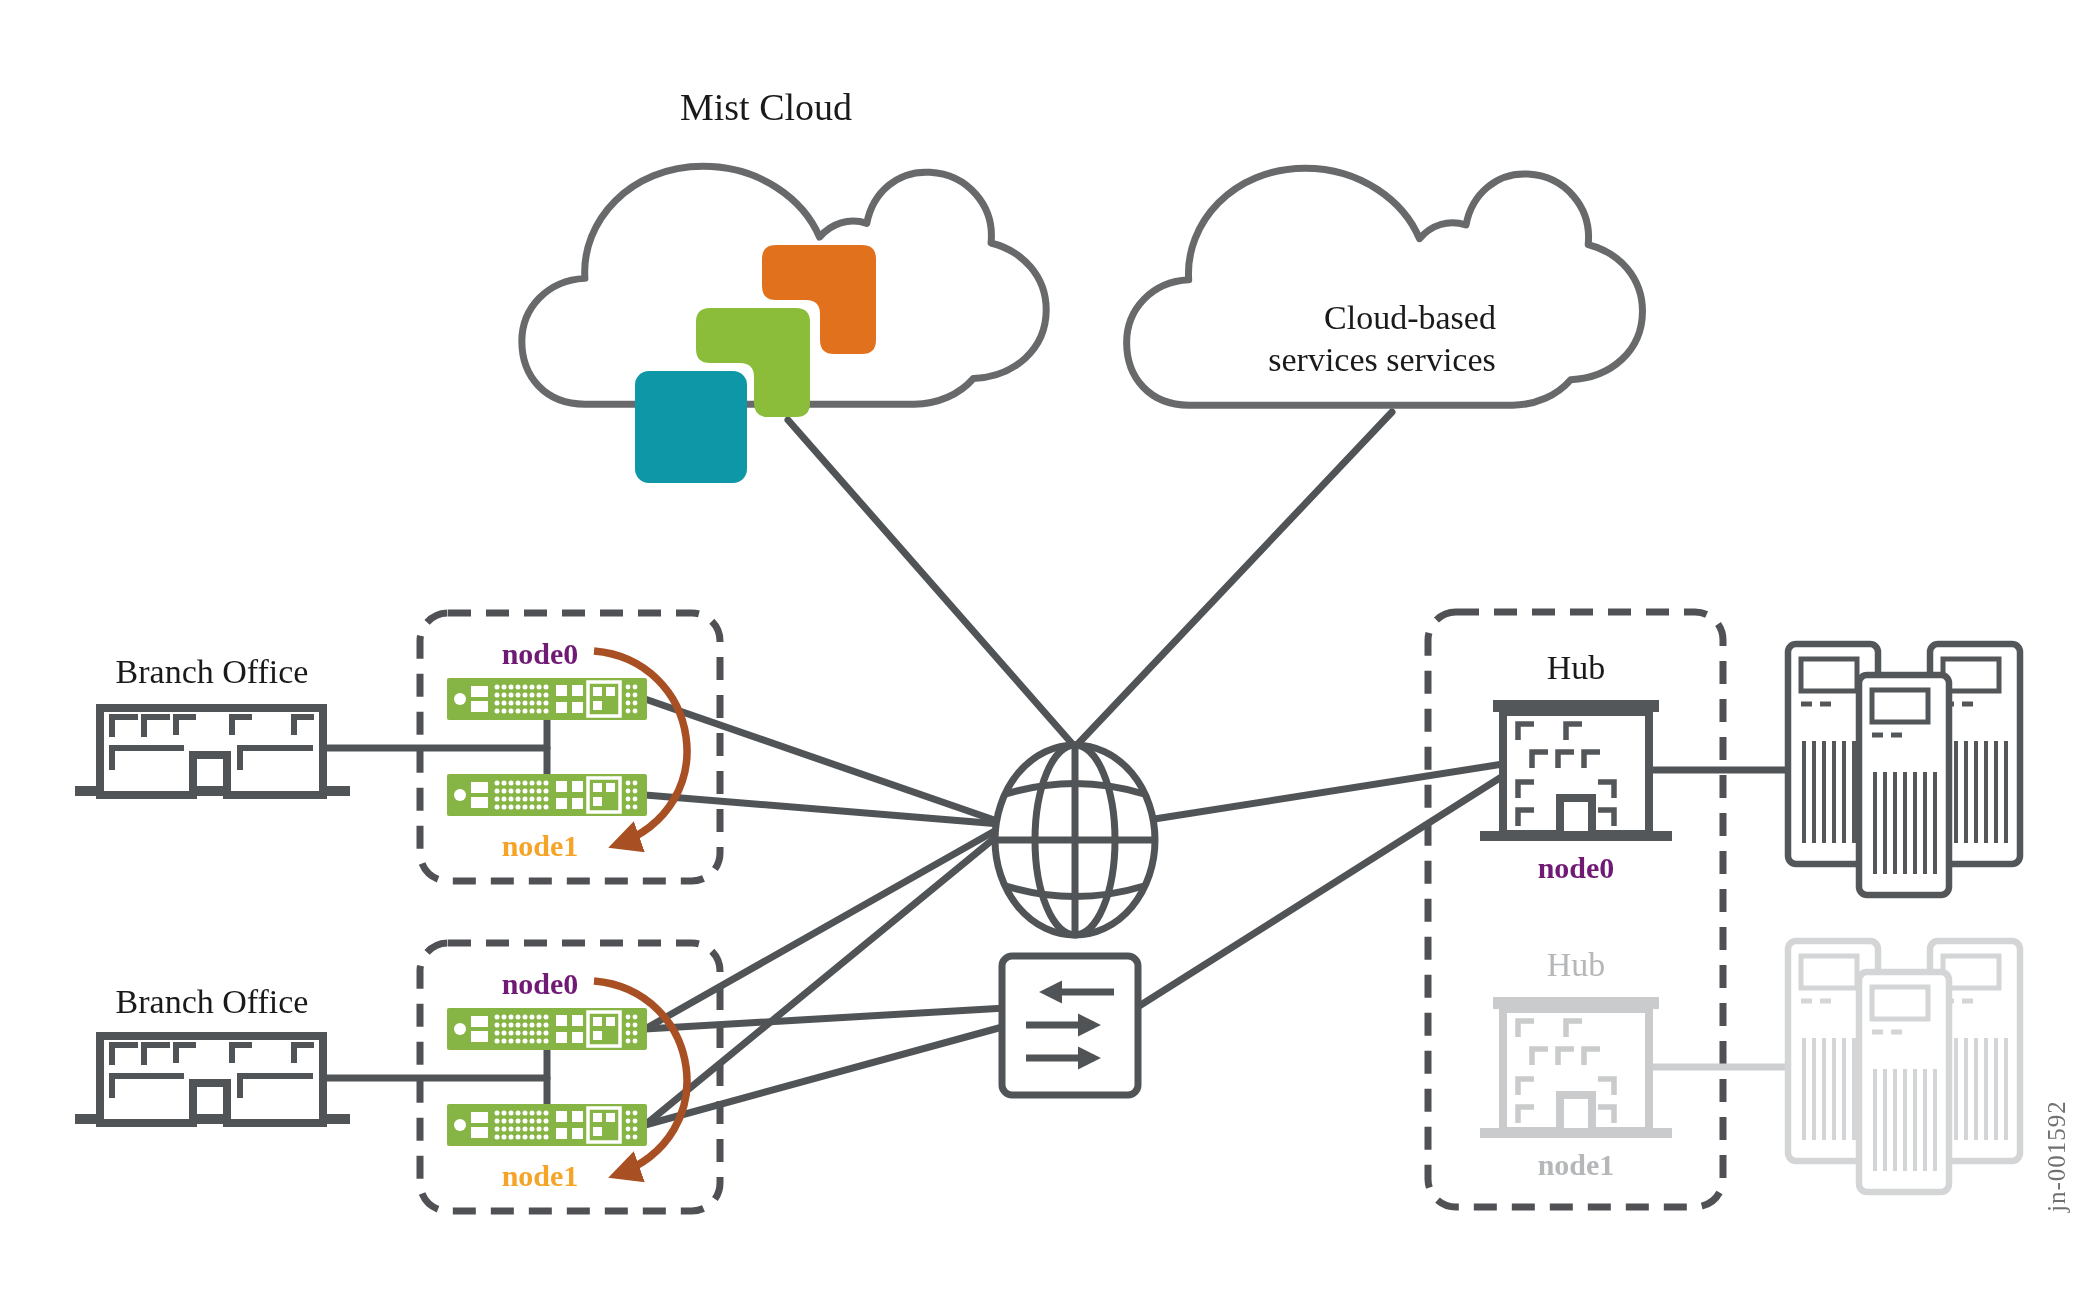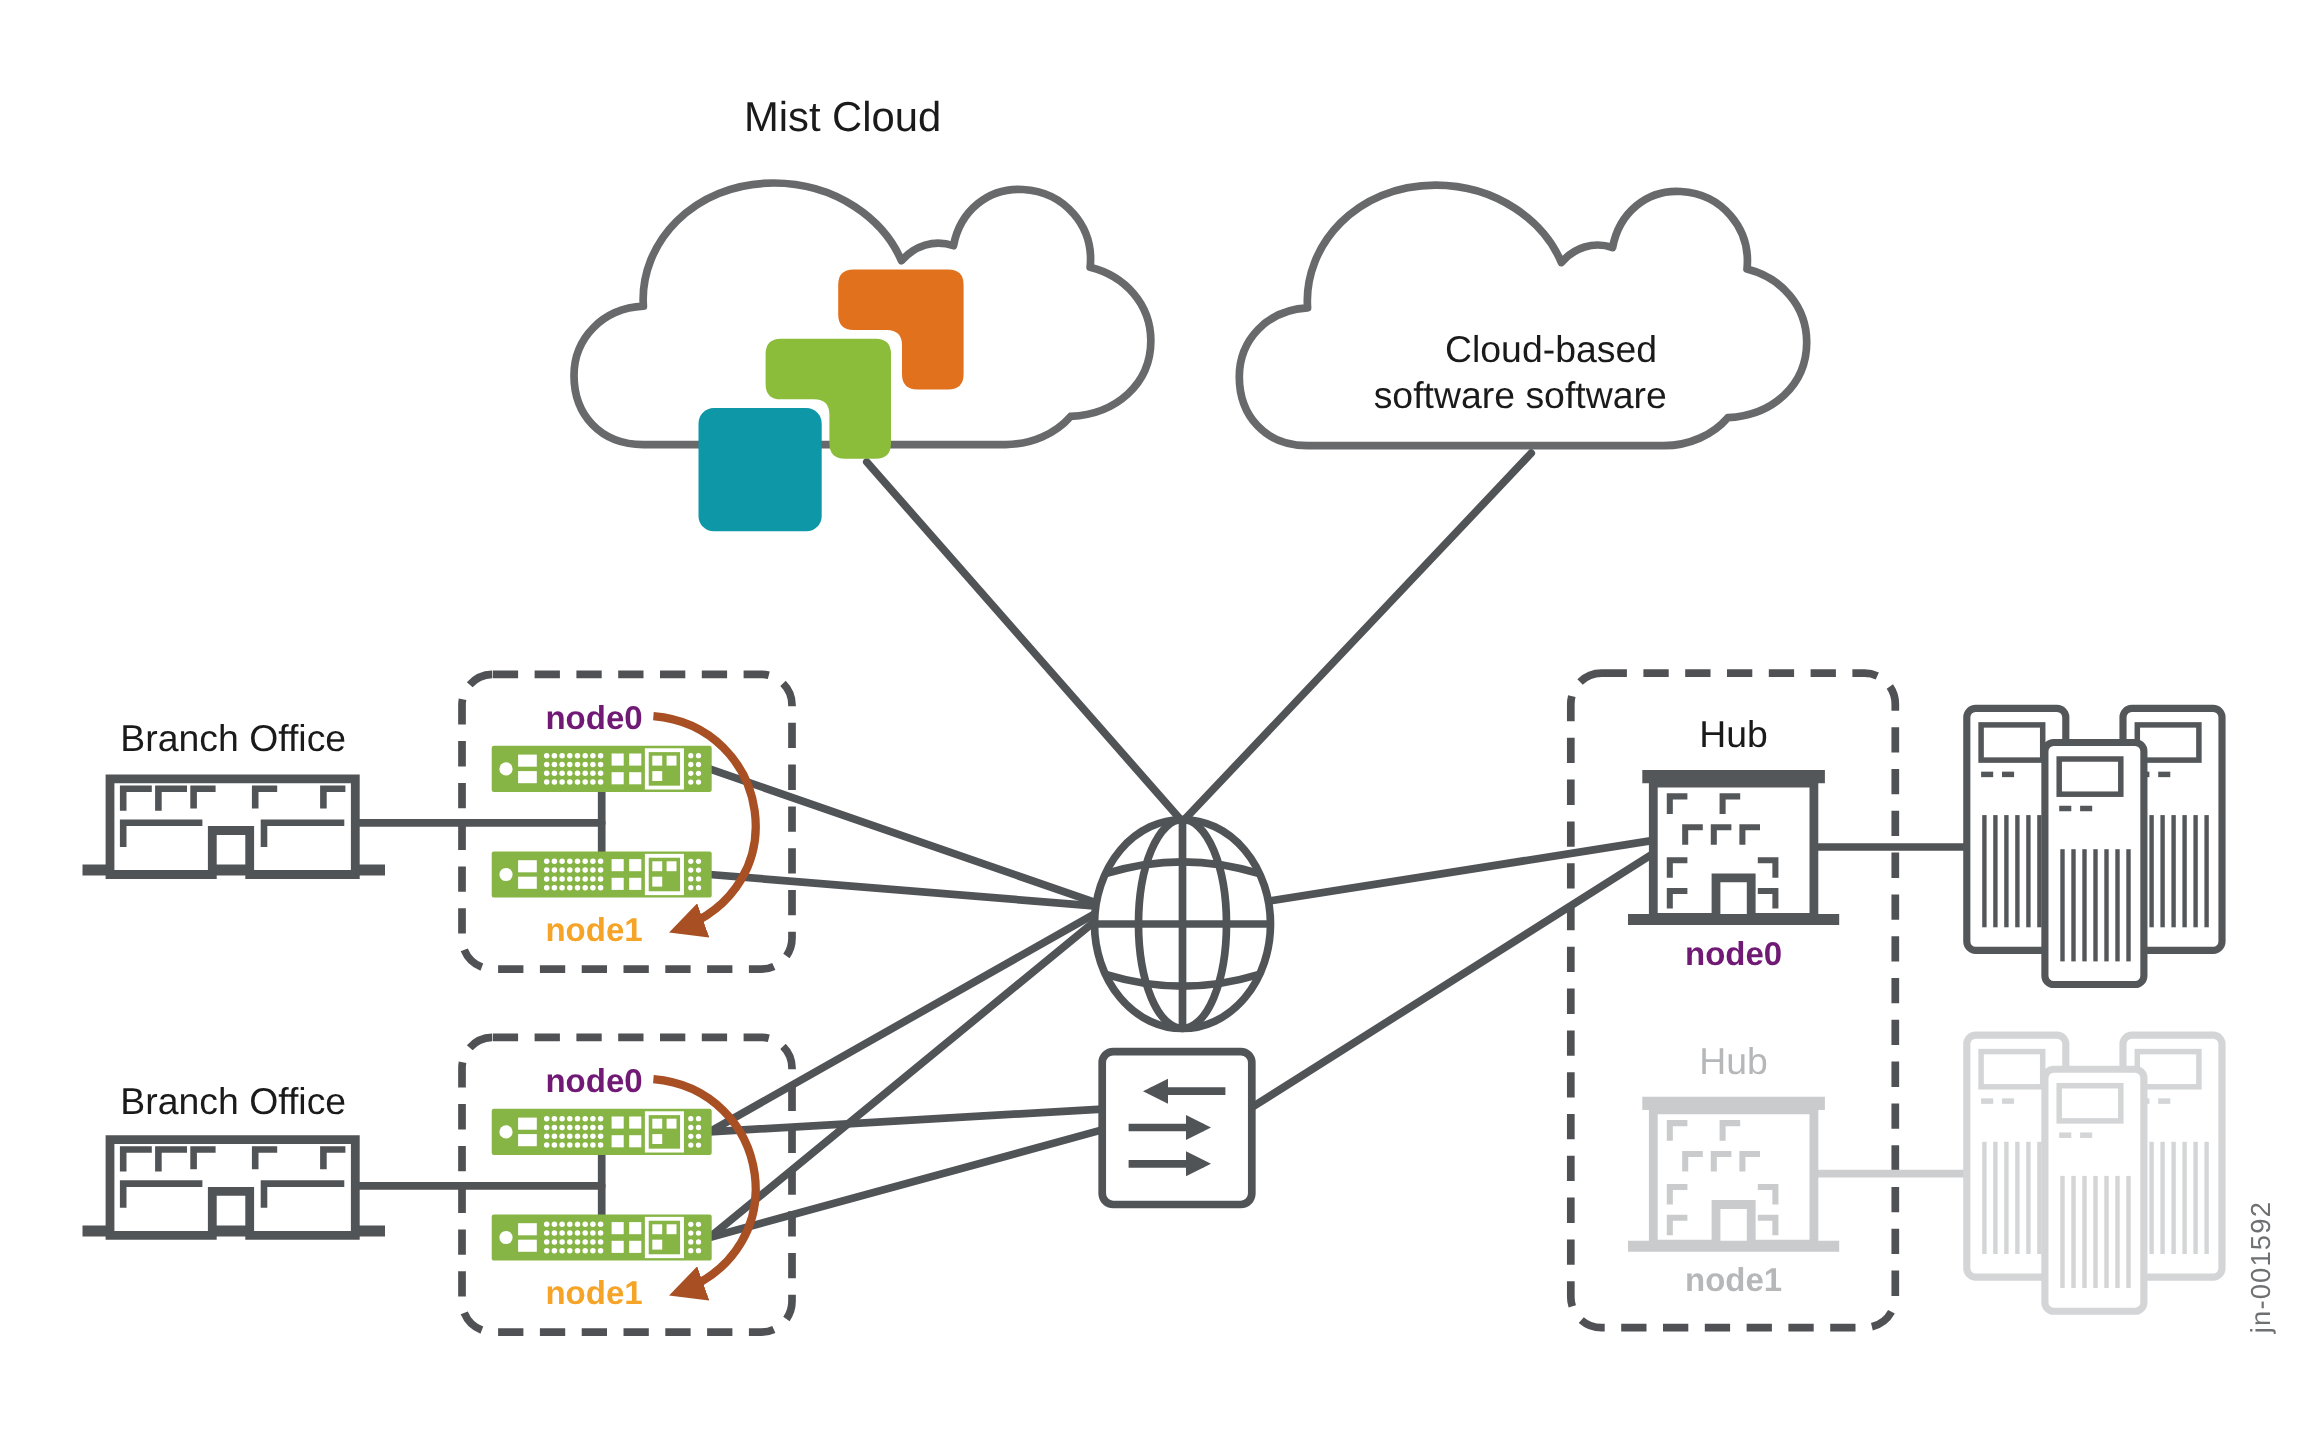--- a/index.html
+++ b/index.html
@@ -1,18 +1,18 @@
 <!DOCTYPE html>
 <html><head>
 <meta charset="utf-8">
 <style>
   html,body{margin:0;padding:0;background:#fff;}
   #stage{
     position:relative;width:2100px;height:1303px;background:#fff;overflow:hidden;
-    font-family:Liberation Sans, sans-serif;
+    font-family:Liberation Serif, serif;
   }
   #artwork{position:absolute;left:0;top:0;}
   .lbl{
     position:absolute;white-space:nowrap;transform:translateX(-50%);
     color:#1a1a1a;font-size:34px;line-height:1.18;text-align:center;
   }
   .lbl.title{font-size:38px;}
   .lbl.node{font-size:30px;font-weight:bold;}
   .lbl.brown{color:#701a75;}
   .lbl.amber{color:#f5a427;}
@@ -256,21 +256,21 @@
 
   <g stroke="#a85023" stroke-width="7.5" fill="none">
     <path d="M594,651 C700,660 726,806 616,845" marker-end="url(#ab)"></path>
     <path d="M594,981 C700,990 726,1136 616,1175" marker-end="url(#ab)"></path>
   </g>
 </svg>
 
 <div class="lbl title" style="left:766px;top:85px;">Mist Cloud</div>
 
 <div class="lbl" style="left:1410px;top:298px;">Cloud-based</div>
-<div class="lbl" style="left:1382px;top:340px;">software software</div>
+<div class="lbl" style="left:1382px;top:340px;">services services</div>
 
 <div class="lbl" style="left:212px;top:652px;">Branch Office</div>
 <div class="lbl node brown" style="left:540px;top:636px;">node0</div>
 <div class="lbl node amber" style="left:540px;top:828px;">node1</div>
 
 <div class="lbl" style="left:212px;top:982px;">Branch Office</div>
 <div class="lbl node brown" style="left:540px;top:966px;">node0</div>
 <div class="lbl node amber" style="left:540px;top:1158px;">node1</div>
 
 <div class="lbl" style="left:1576px;top:648px;">Hub</div>

